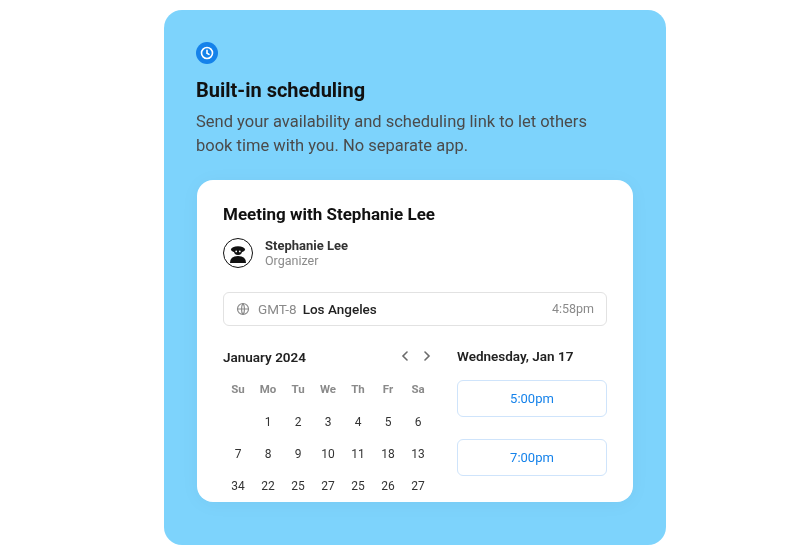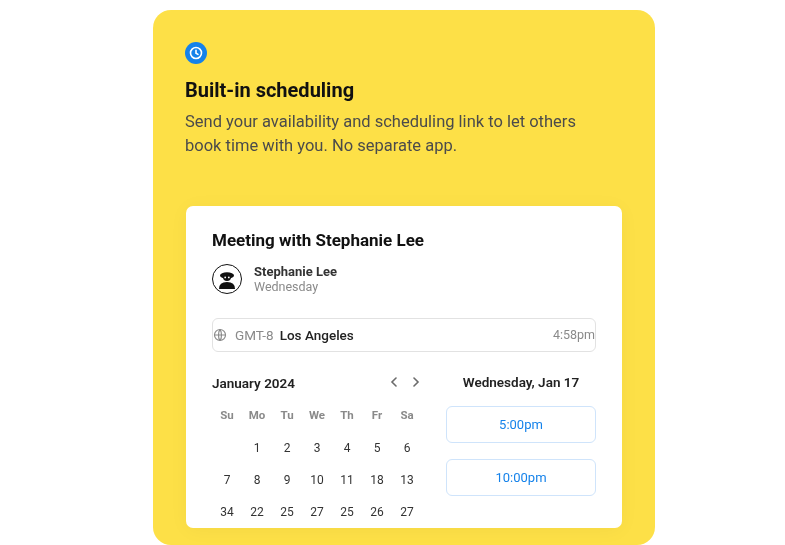--- a/index.html
+++ b/index.html
@@ -5,25 +5,25 @@
   * { box-sizing: border-box; margin: 0; padding: 0; }
   body {
     width: 785px;
     height: 545px;
     font-family: -apple-system, BlinkMacSystemFont, "Segoe UI", Roboto, Helvetica, Arial, sans-serif;
     background: #ffffff;
     overflow: hidden;
   }
   .card {
     position: absolute;
-    left: 153px;
+    left: 164px;
     top: 10px;
     width: 502px;
     height: 535px;
-    background: #fde047;
+    background: #7dd3fc;
     border-radius: 18px;
     padding: 32px 32px 0 32px;
     overflow: hidden;
   }
   .clock-icon {
     width: 22px;
     height: 22px;
     border-radius: 50%;
     background: #1582ea;
     position: relative;
@@ -36,26 +36,26 @@
   .heading {
     font-size: 20px;
     font-weight: 700;
     color: #111;
     margin-bottom: 8px;
   }
   .desc {
     font-size: 16.5px;
     line-height: 1.45;
     color: #4b4b4b;
-    margin-bottom: 48px;
+    margin-bottom: 22px;
     max-width: 430px;
   }
   .sched {
     background: #ffffff;
-    border-radius: 7px;
+    border-radius: 16px;
     padding: 24px 26px 0 26px;
     width: 436px;
     margin: 0 auto;
     box-shadow: 0 2px 20px rgba(0,0,0,0.04);
   }
   .sched-title {
     font-size: 17px;
     font-weight: 700;
     color: #111;
     margin-bottom: 14px;
@@ -77,21 +77,21 @@
     align-items: center;
     justify-content: center;
   }
   .org-name { font-size: 13px; font-weight: 700; color: #333; }
   .org-role { font-size: 12.5px; color: #8a8a8a; }
   .tz-row {
     display: flex;
     align-items: center;
     border: 1px solid #e2e2e2;
     border-radius: 6px;
-    padding: 8px 0;
+    padding: 8px 12px;
     margin-bottom: 22px;
     font-size: 13.5px;
     margin-top: 24px;
   }
   .tz-row .globe {
     color: #8a8a8a;
     margin-right: 8px;
     display: flex;
     align-items: center;
   }
@@ -156,30 +156,29 @@
     width: 3px;
     height: 3px;
     border-radius: 50%;
     background: #ff5233;
   }
   .day-header {
     font-size: 13.5px;
     font-weight: 600;
     color: #222;
     margin-bottom: 16px;
-    text-align: center;
   }
   .slot {
     border: 1px solid #cfe4fb;
     color: #1582ea;
     font-size: 13px;
     text-align: center;
     padding: 10px 0;
     border-radius: 6px;
-    margin-bottom: 16px;
+    margin-bottom: 22px;
     cursor: pointer;
     background: #fff;
   }
 </style>
 </head>
 <body>
 
 <div class="card">
   <div class="clock-icon">
     <svg width="14" height="14" viewBox="0 0 14 14" fill="none">
@@ -199,21 +198,21 @@
           <circle cx="12" cy="10" r="4" fill="#111"></circle>
           <path d="M4 22 Q4 15 12 15 Q20 15 20 22 Z" fill="#111"></path>
           <ellipse cx="12" cy="8.5" rx="7" ry="3.2" fill="#111"></ellipse>
           <circle cx="12" cy="12" r="11" fill="none"></circle>
           <circle cx="10.2" cy="10.4" r="0.9" fill="#fff"></circle>
           <circle cx="13.8" cy="10.4" r="0.9" fill="#fff"></circle>
         </svg>
       </div>
       <div>
         <div class="org-name">Stephanie Lee</div>
-        <div class="org-role">Wednesday</div>
+        <div class="org-role">Organizer</div>
       </div>
     </div>
 
     <div class="tz-row">
       <span class="globe">
         <svg width="14" height="14" viewBox="0 0 14 14" fill="none" stroke="#8a8a8a" stroke-width="1.2">
           <circle cx="7" cy="7" r="5.5"></circle>
           <path d="M1.5 7 H12.5 M7 1.5 C9 3.5 9 10.5 7 12.5 M7 1.5 C5 3.5 5 10.5 7 12.5"></path>
         </svg>
       </span>
@@ -279,18 +278,18 @@
                 <td><span class="day-btn">26</span></td>
                 <td><span class="day-btn">27</span></td>
               </tr>
             </tbody>
         </table>
       </div>
       <div class="cal-right">
         <div class="day-header">Wednesday, Jan 17</div>
         <div id="slots">
             <div class="slot">5:00pm</div>
-            <div class="slot">10:00pm</div>
+            <div class="slot">7:00pm</div>
           </div>
       </div>
     </div>
   </div>
 </div>
 
 </body></html>

